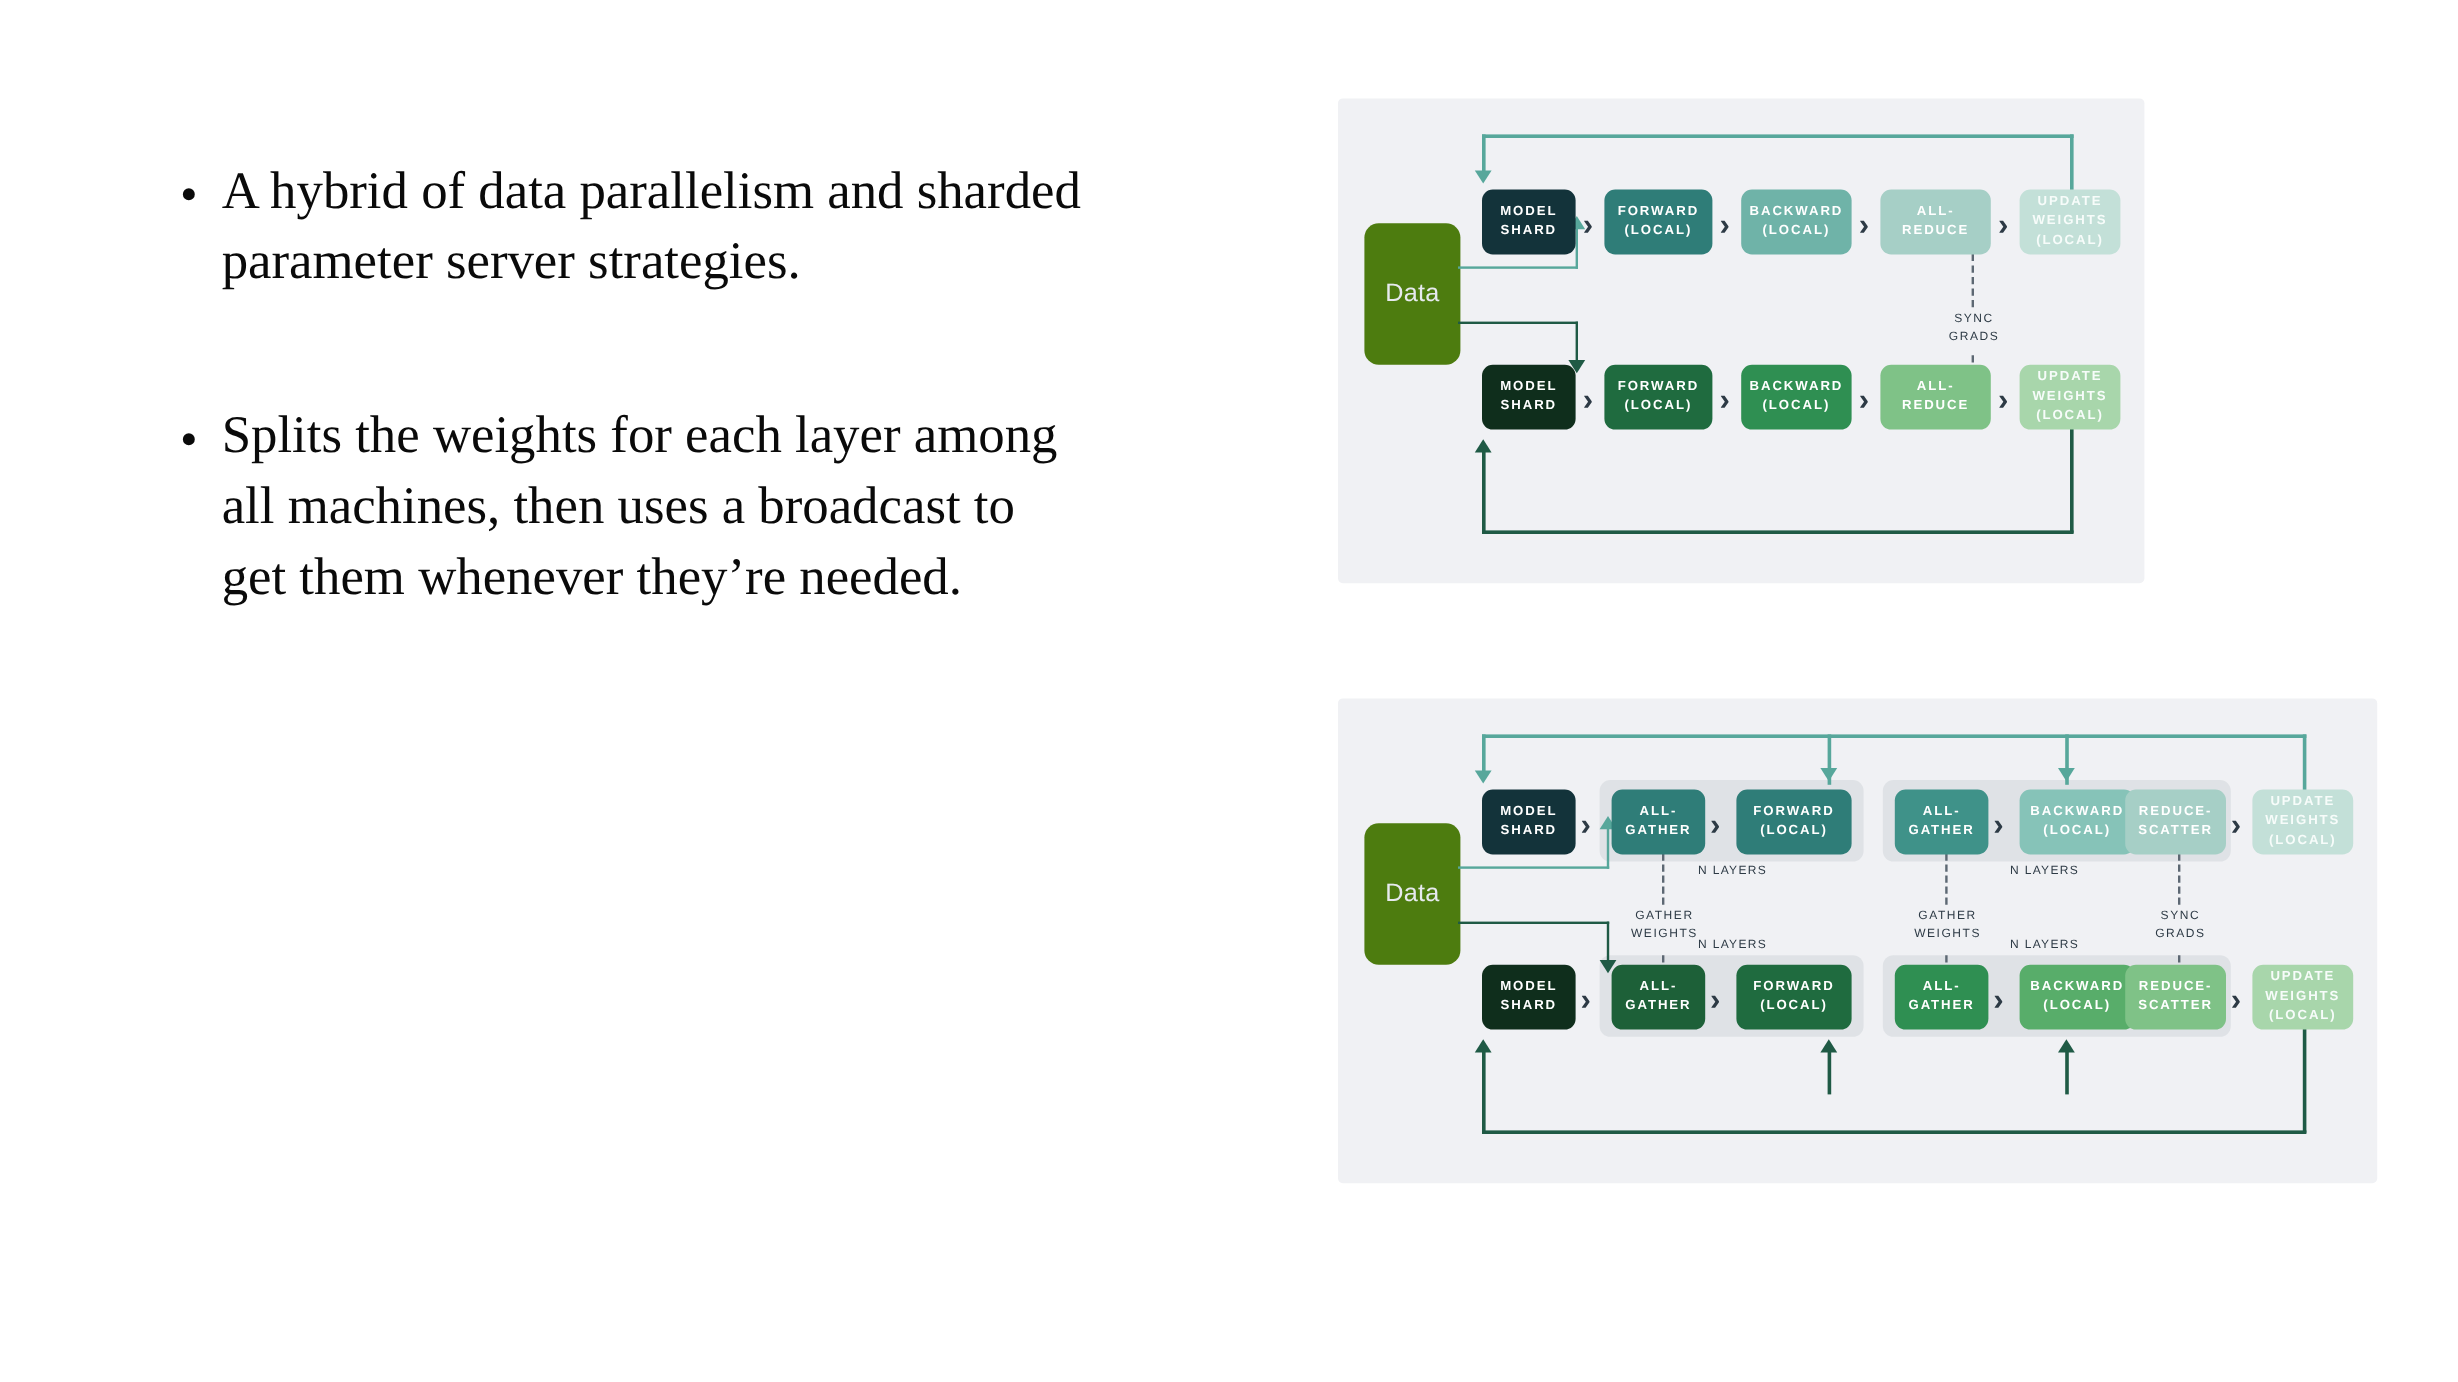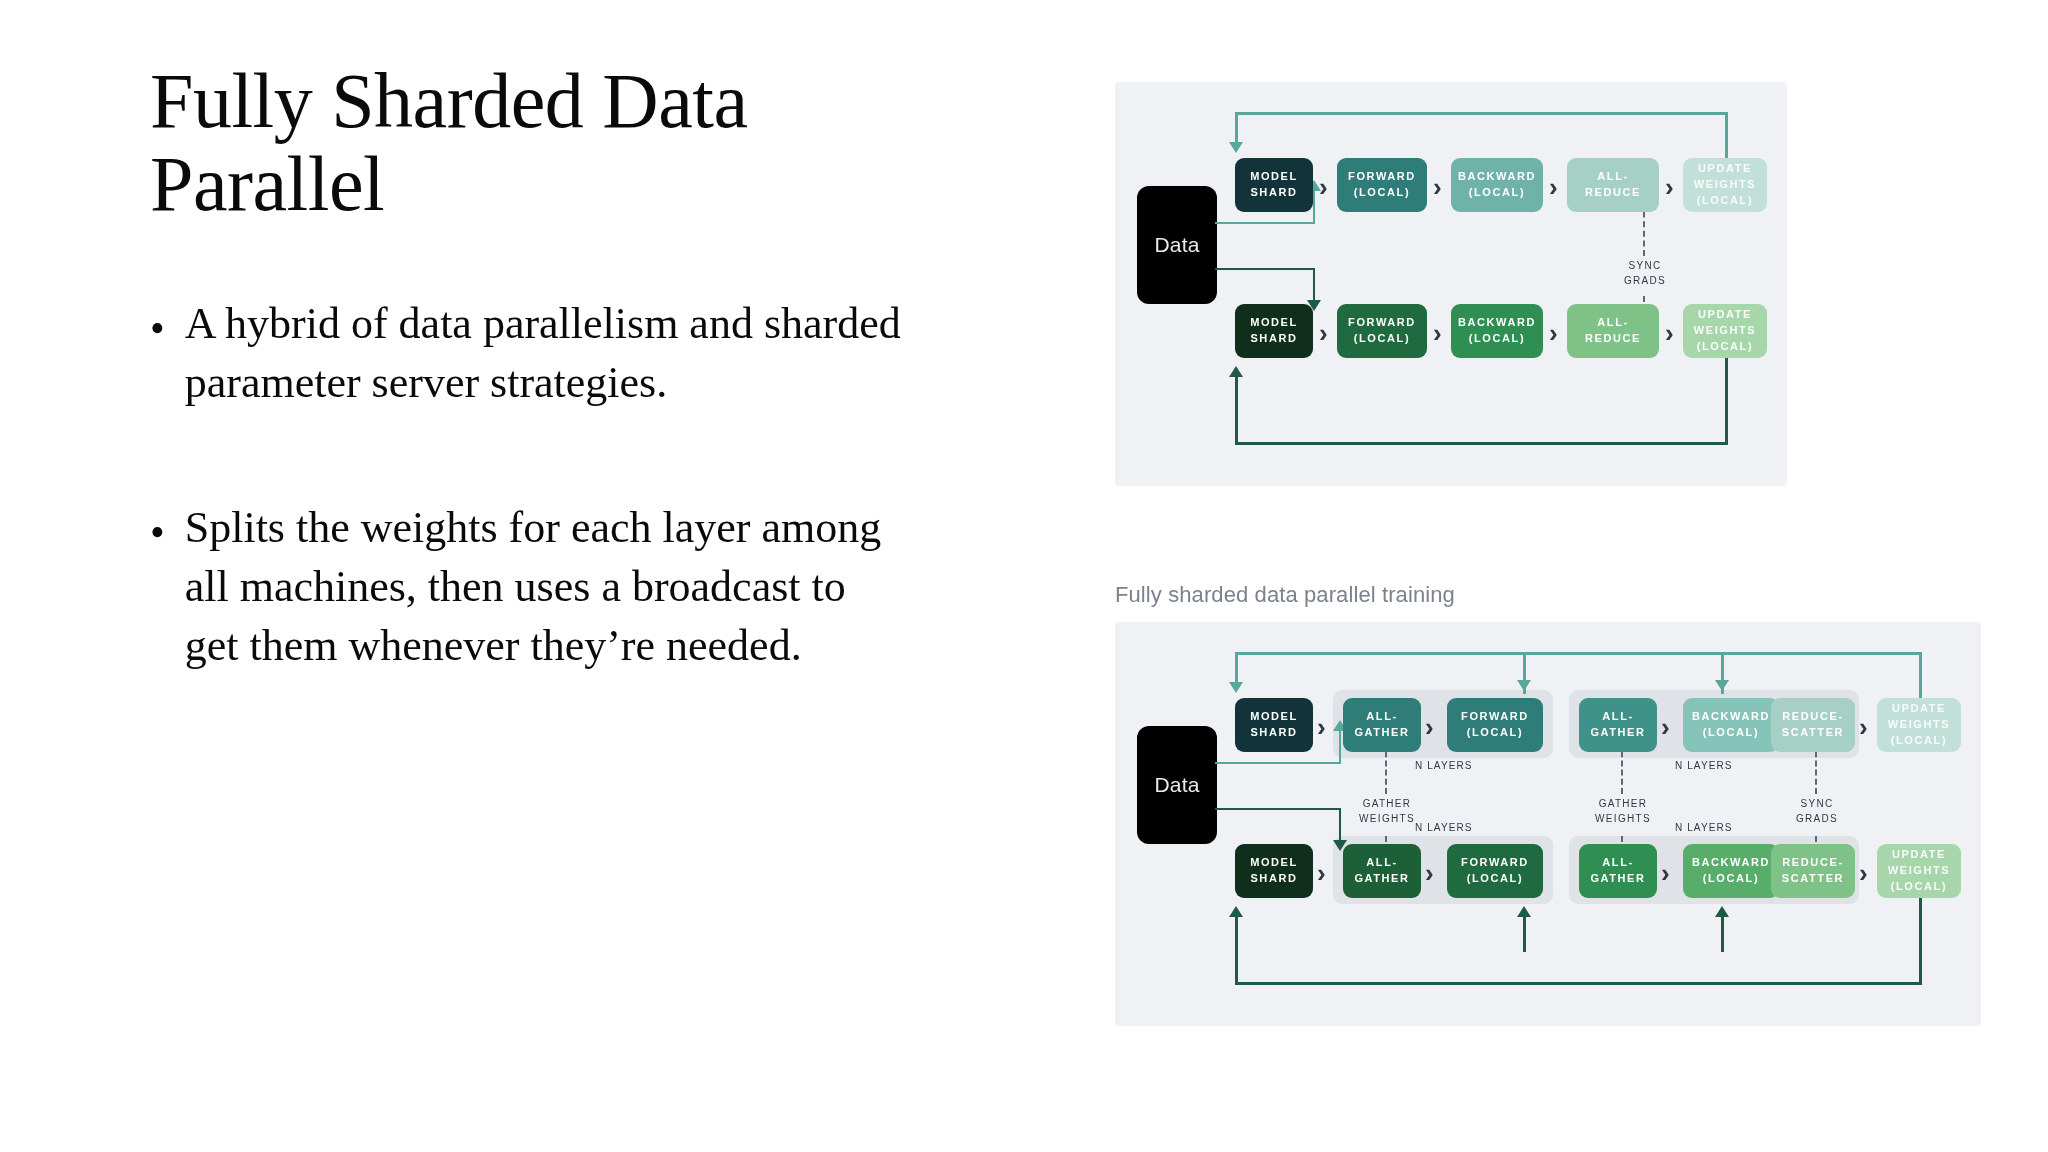--- a/index.html
+++ b/index.html
@@ -34,21 +34,21 @@
   }
   .panel{
     background:#f0f1f4;border-radius:4px;position:relative;
   }
   .panel.std{width:672px;height:404px;}
   .panel.fsdp{width:866px;height:404px;}
   .diagram-block.second{margin-top:96px;}
 
   
   .data-box{
-    position:absolute;background:#000000;border-radius:12px;
+    position:absolute;background:#4d7c0f;border-radius:12px;
     display:flex;align-items:center;justify-content:center;
     color:#e7eaee;font-size:21px;letter-spacing:.2px;
   }
 
   
   .pbox{
     position:absolute;border-radius:9px;
     display:flex;align-items:center;justify-content:center;text-align:center;
     font-size:11px;font-weight:700;letter-spacing:1.6px;line-height:1.45;
     color:#ffffff;padding:0 4px;box-sizing:border-box;
@@ -88,21 +88,20 @@
   .sa-down.dk{border-top-color:#1f5a45;}
   .sa-up{border-left:7px solid transparent;border-right:7px solid transparent;border-bottom:11px solid #57a79b;}
   .sa-up.dk{border-bottom-color:#1f5a45;}
 </style>
 </head>
 <body>
 
 <div class="slide">
 
   <div class="left">
-    <h1 class="title">Fully Sharded Data Parallel</h1>
 
     <div class="bullets">
       <div class="bullet">
         <span class="dot">•</span>
         <span class="btext">A hybrid of data parallelism and sharded parameter server strategies.</span>
       </div>
       <div class="bullet">
         <span class="dot">•</span>
         <span class="btext">Splits the weights for each layer among all machines, then uses a broadcast to get them whenever they’re needed.</span>
       </div>
@@ -190,21 +189,20 @@
         <div class="chev" style="left:550px;top:238px;">›</div>
 
         <div class="pbox" style="left:568px;top:222px;width:84px;height:54px;background:#a8d6ab;color:#f7fcfa;">
           <div><span>UPDATE</span><br><span>WEIGHTS</span><br><span>(LOCAL)</span></div>
         </div>
 
       </div>
     </div>
 
     <div class="diagram-block second">
-      <div class="diagram-title">Fully sharded data parallel training</div>
       <div class="panel fsdp">
 
         <div class="data-box" style="left:22px;top:104px;width:80px;height:118px;">
           <span>Data</span>
         </div>
 
         <div class="group" style="left:218px;top:68px;width:220px;height:68px;"></div>
         <div class="group" style="left:454px;top:68px;width:290px;height:68px;"></div>
         <div class="group" style="left:218px;top:214px;width:220px;height:68px;"></div>
         <div class="group" style="left:454px;top:214px;width:290px;height:68px;"></div>

